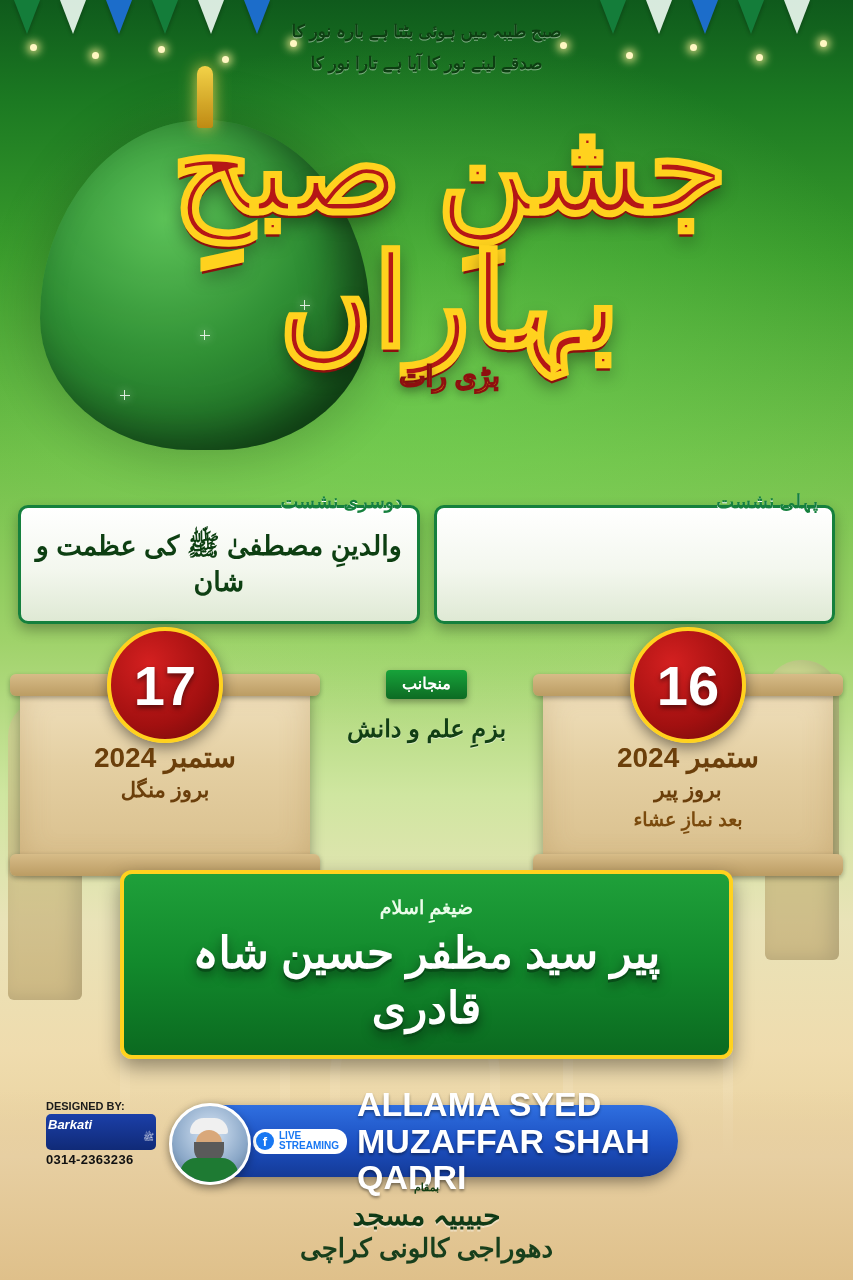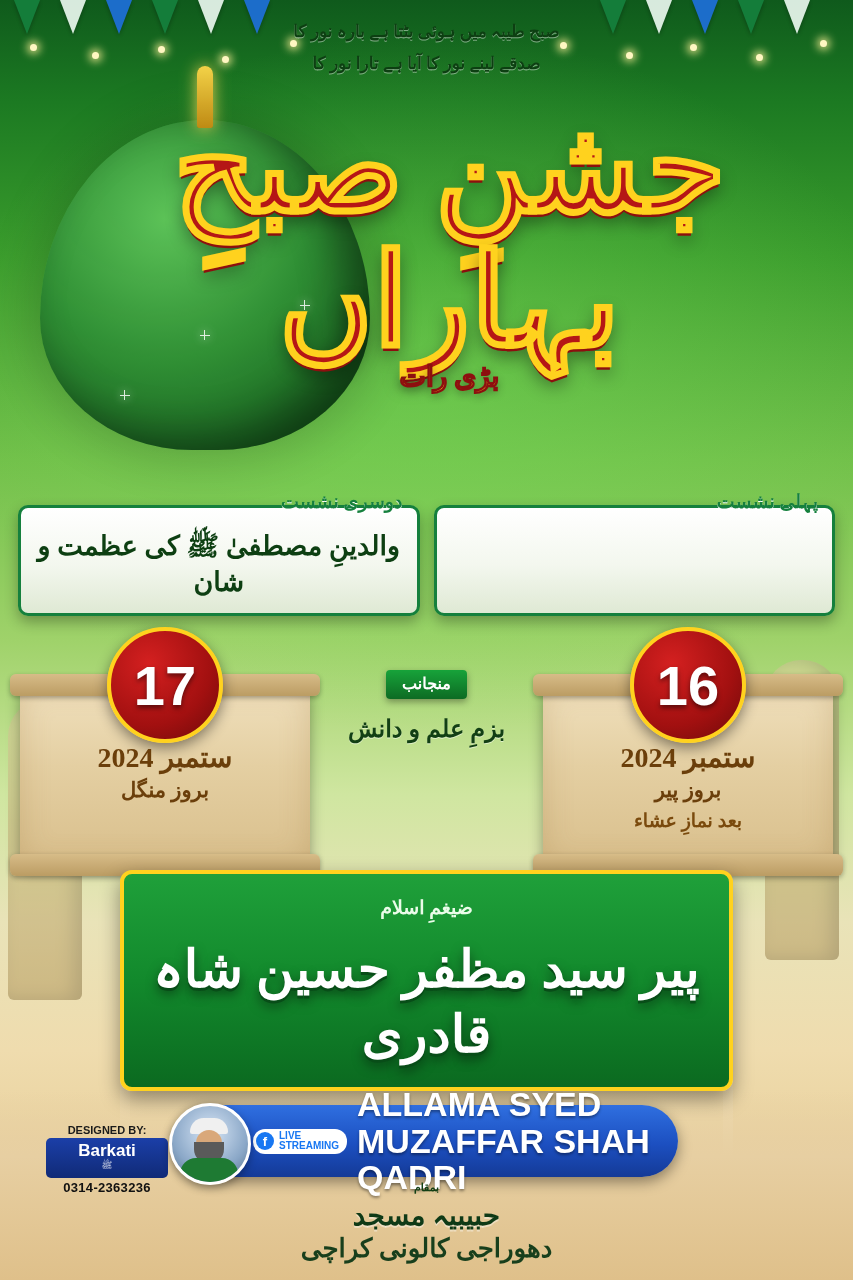--- a/index.html
+++ b/index.html
@@ -100,21 +100,21 @@
     background:
       linear-gradient(90deg, transparent 45%, #fff 45%, #fff 55%, transparent 55%),
       linear-gradient(0deg, transparent 45%, #fff 45%, #fff 55%, transparent 55%);
     opacity: 0.85;
     filter: blur(0.4px) drop-shadow(0 0 5px #fff);
   }
 
   
   .urdu {
     direction: rtl;
-    font-family: Liberation Serif, serif;
+    font-family: Liberation Sans, sans-serif;
     white-space: pre-line;
   }
 
   
   .couplet {
     position: absolute;
     left: 0; right: 0;
     top: 16px;
     text-align: center;
     color: #0d3f12;
@@ -163,21 +163,21 @@
     justify-content: space-between;
     gap: 14px;
   }
   .session {
     position: relative;
     flex: 1 1 0;
     background: linear-gradient(180deg, #ffffff 0%, #f3f7ee 55%, #dfe9d4 100%);
     border: 3px solid #15803d;
     border-radius: 10px;
     box-shadow: 0 6px 14px rgba(0,0,0,0.3);
-    padding: 20px 10px 12px;
+    padding: 20px 10px 20px;
     text-align: center;
   }
   .session-tag {
     position: absolute;
     top: -18px;
     right: 14px;
     font-size: 19px;
     font-weight: bold;
     color: #15803d;
     text-shadow: 0 1px 0 #fff;
@@ -303,51 +303,50 @@
     color: #ffd21e;
     text-shadow: 0 2px 3px rgba(0,0,0,0.45);
   }
   .speaker-pre {
     font-size: 19px;
     font-weight: bold;
     color: #eafce9;
     margin-top: 12px;
   }
   .speaker-name {
-    font-size: 52px;
+    font-size: 44px;
     font-weight: bold;
     color: #ffffff;
     line-height: 1.25;
-    margin-top: 18px;
+    margin-top: 6px;
     text-shadow: 0 3px 0 #084d18, 0 6px 12px rgba(0,0,0,0.5);
   }
 
   
   .designer {
     position: absolute;
     left: 46px;
     top: 1100px;
-    width: 122px;
-    text-align: center;
-    margin-top: 24px;
+    width: 110px;
   }
   .designer-label {
     font-size: 11px;
     font-weight: bold;
     color: #1a1a1a;
   }
   .designer-card {
     margin-top: 2px;
     background: linear-gradient(180deg, #1b3fa8, #102a77);
     border-radius: 5px;
     padding: 4px 2px 5px;
     color: #fff;
   }
   .designer-name {
-    font-size: 17px;
+    font-size: 13px;
+    font-style: italic;
     font-weight: bold;
     line-height: 1;
   }
   .designer-sub {
     font-size: 9px;
     opacity: 0.9;
   }
   .designer-phone {
     font-size: 13px;
     font-weight: bold;

